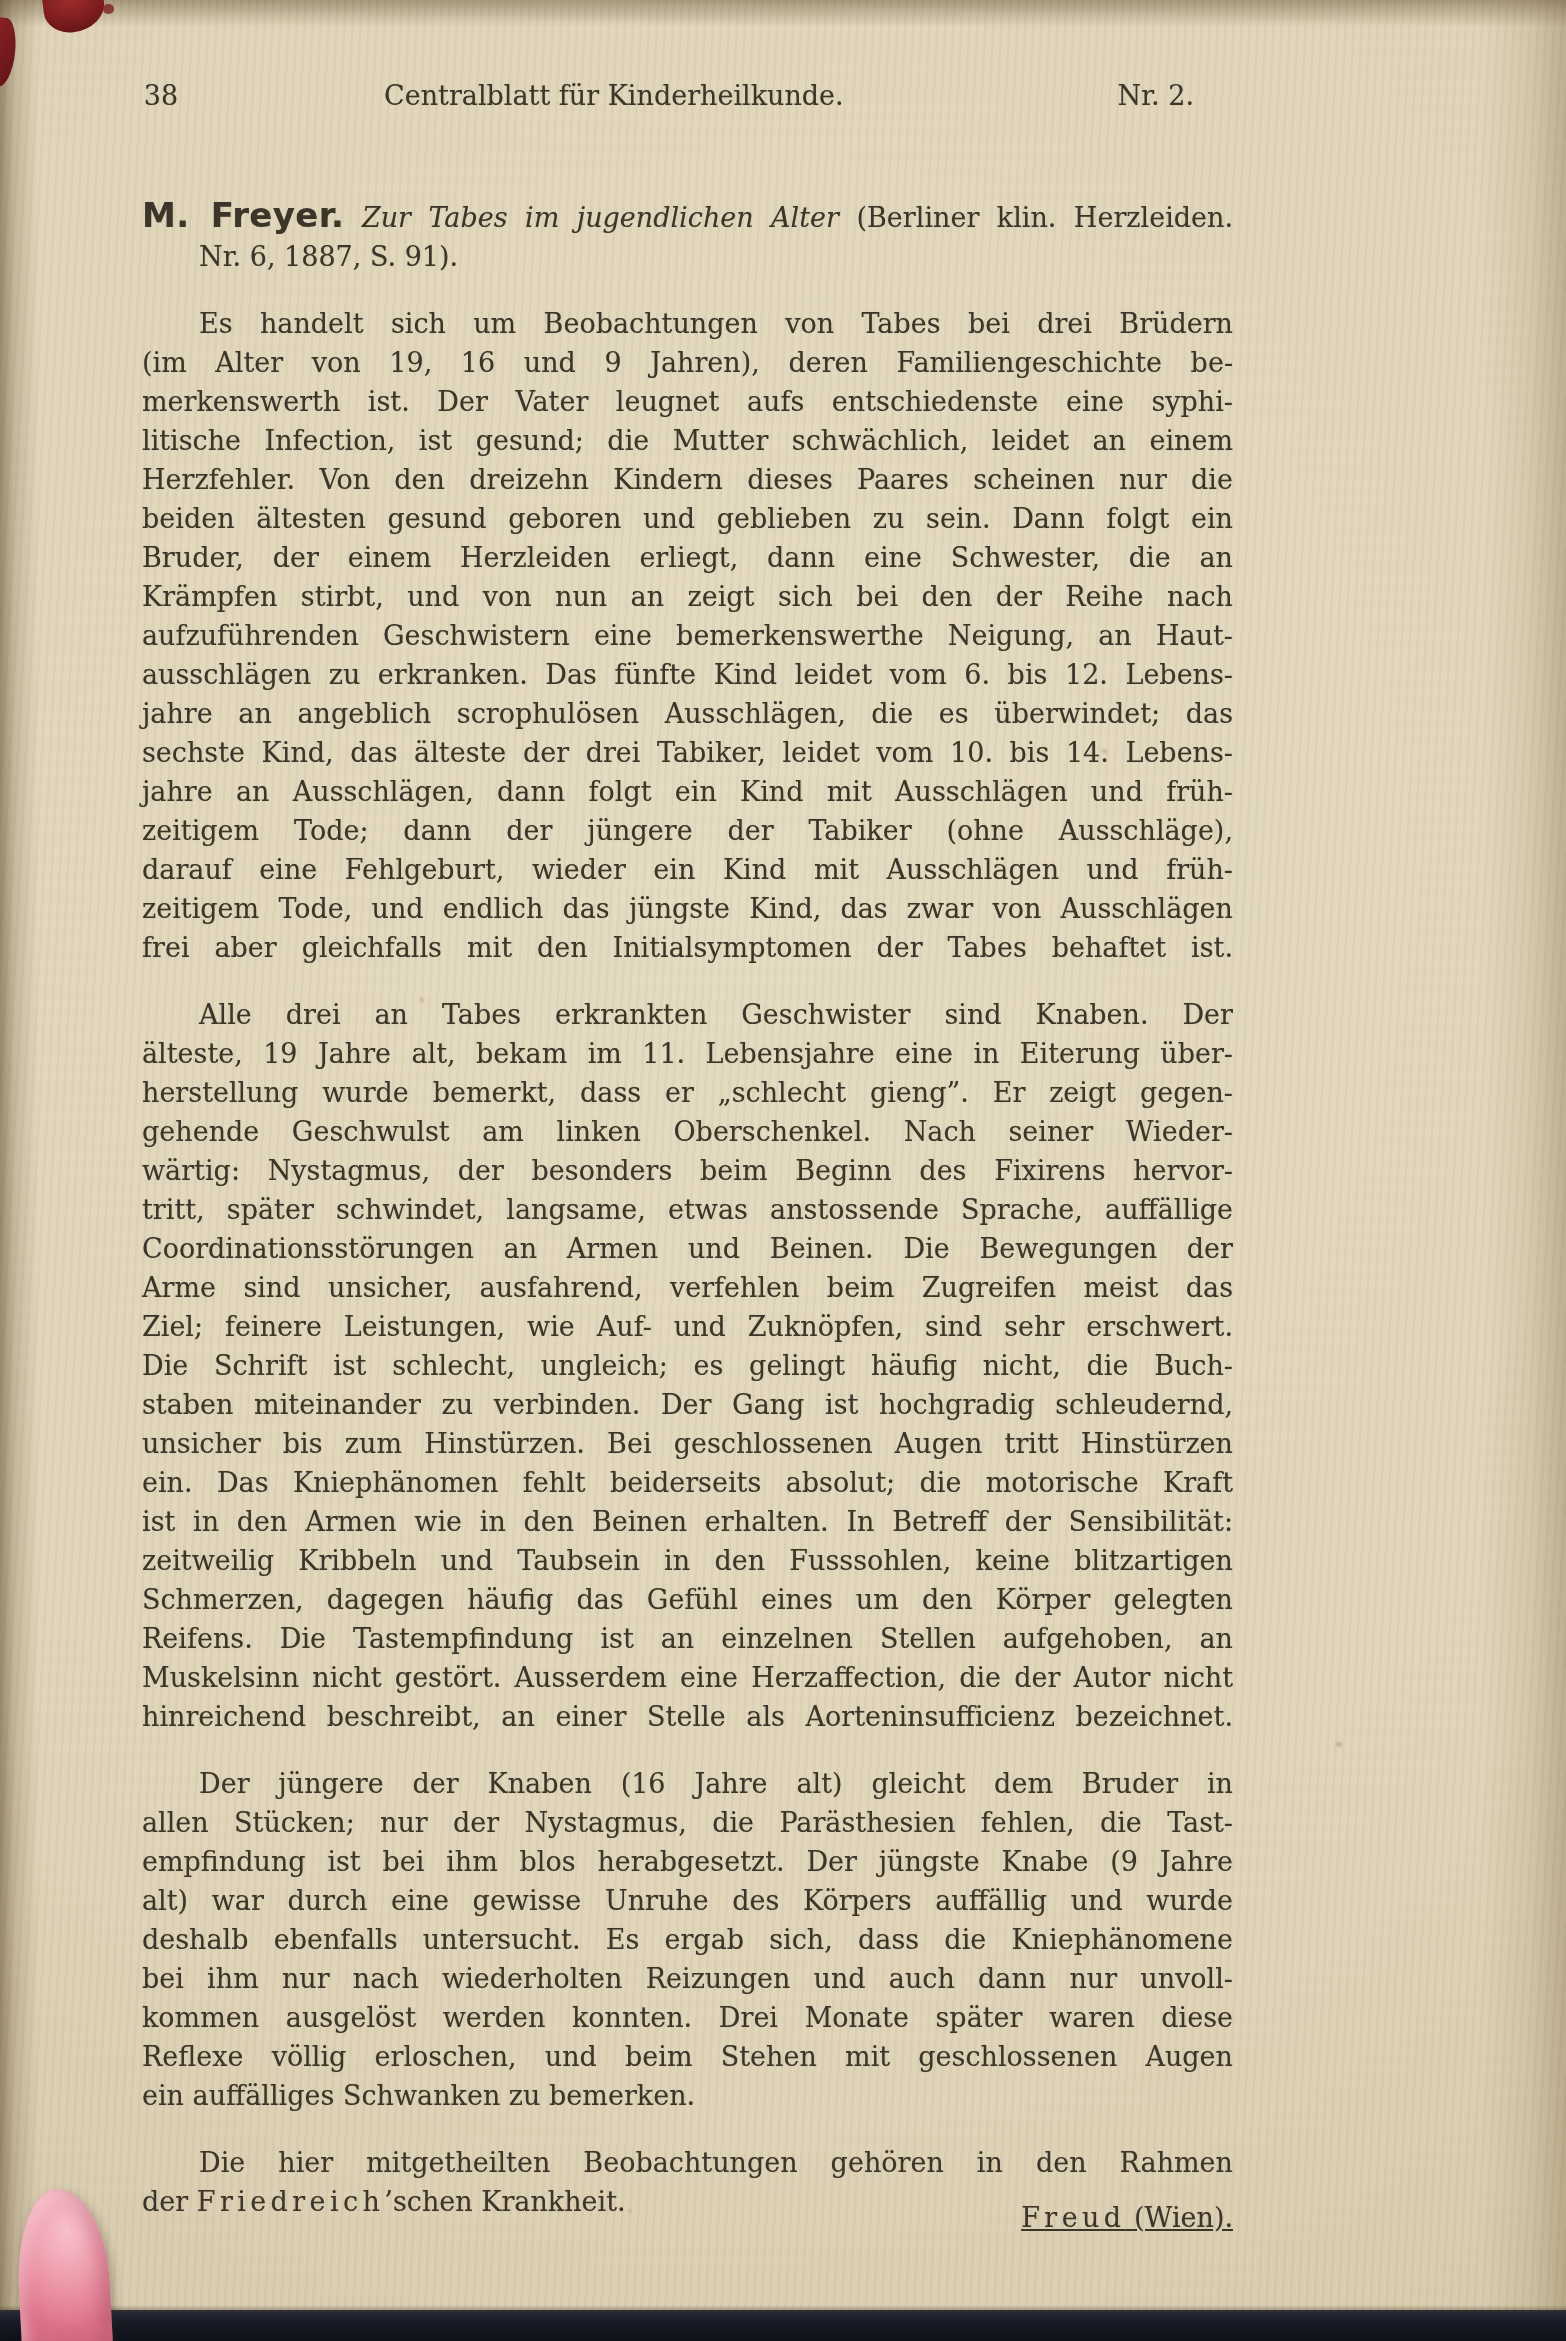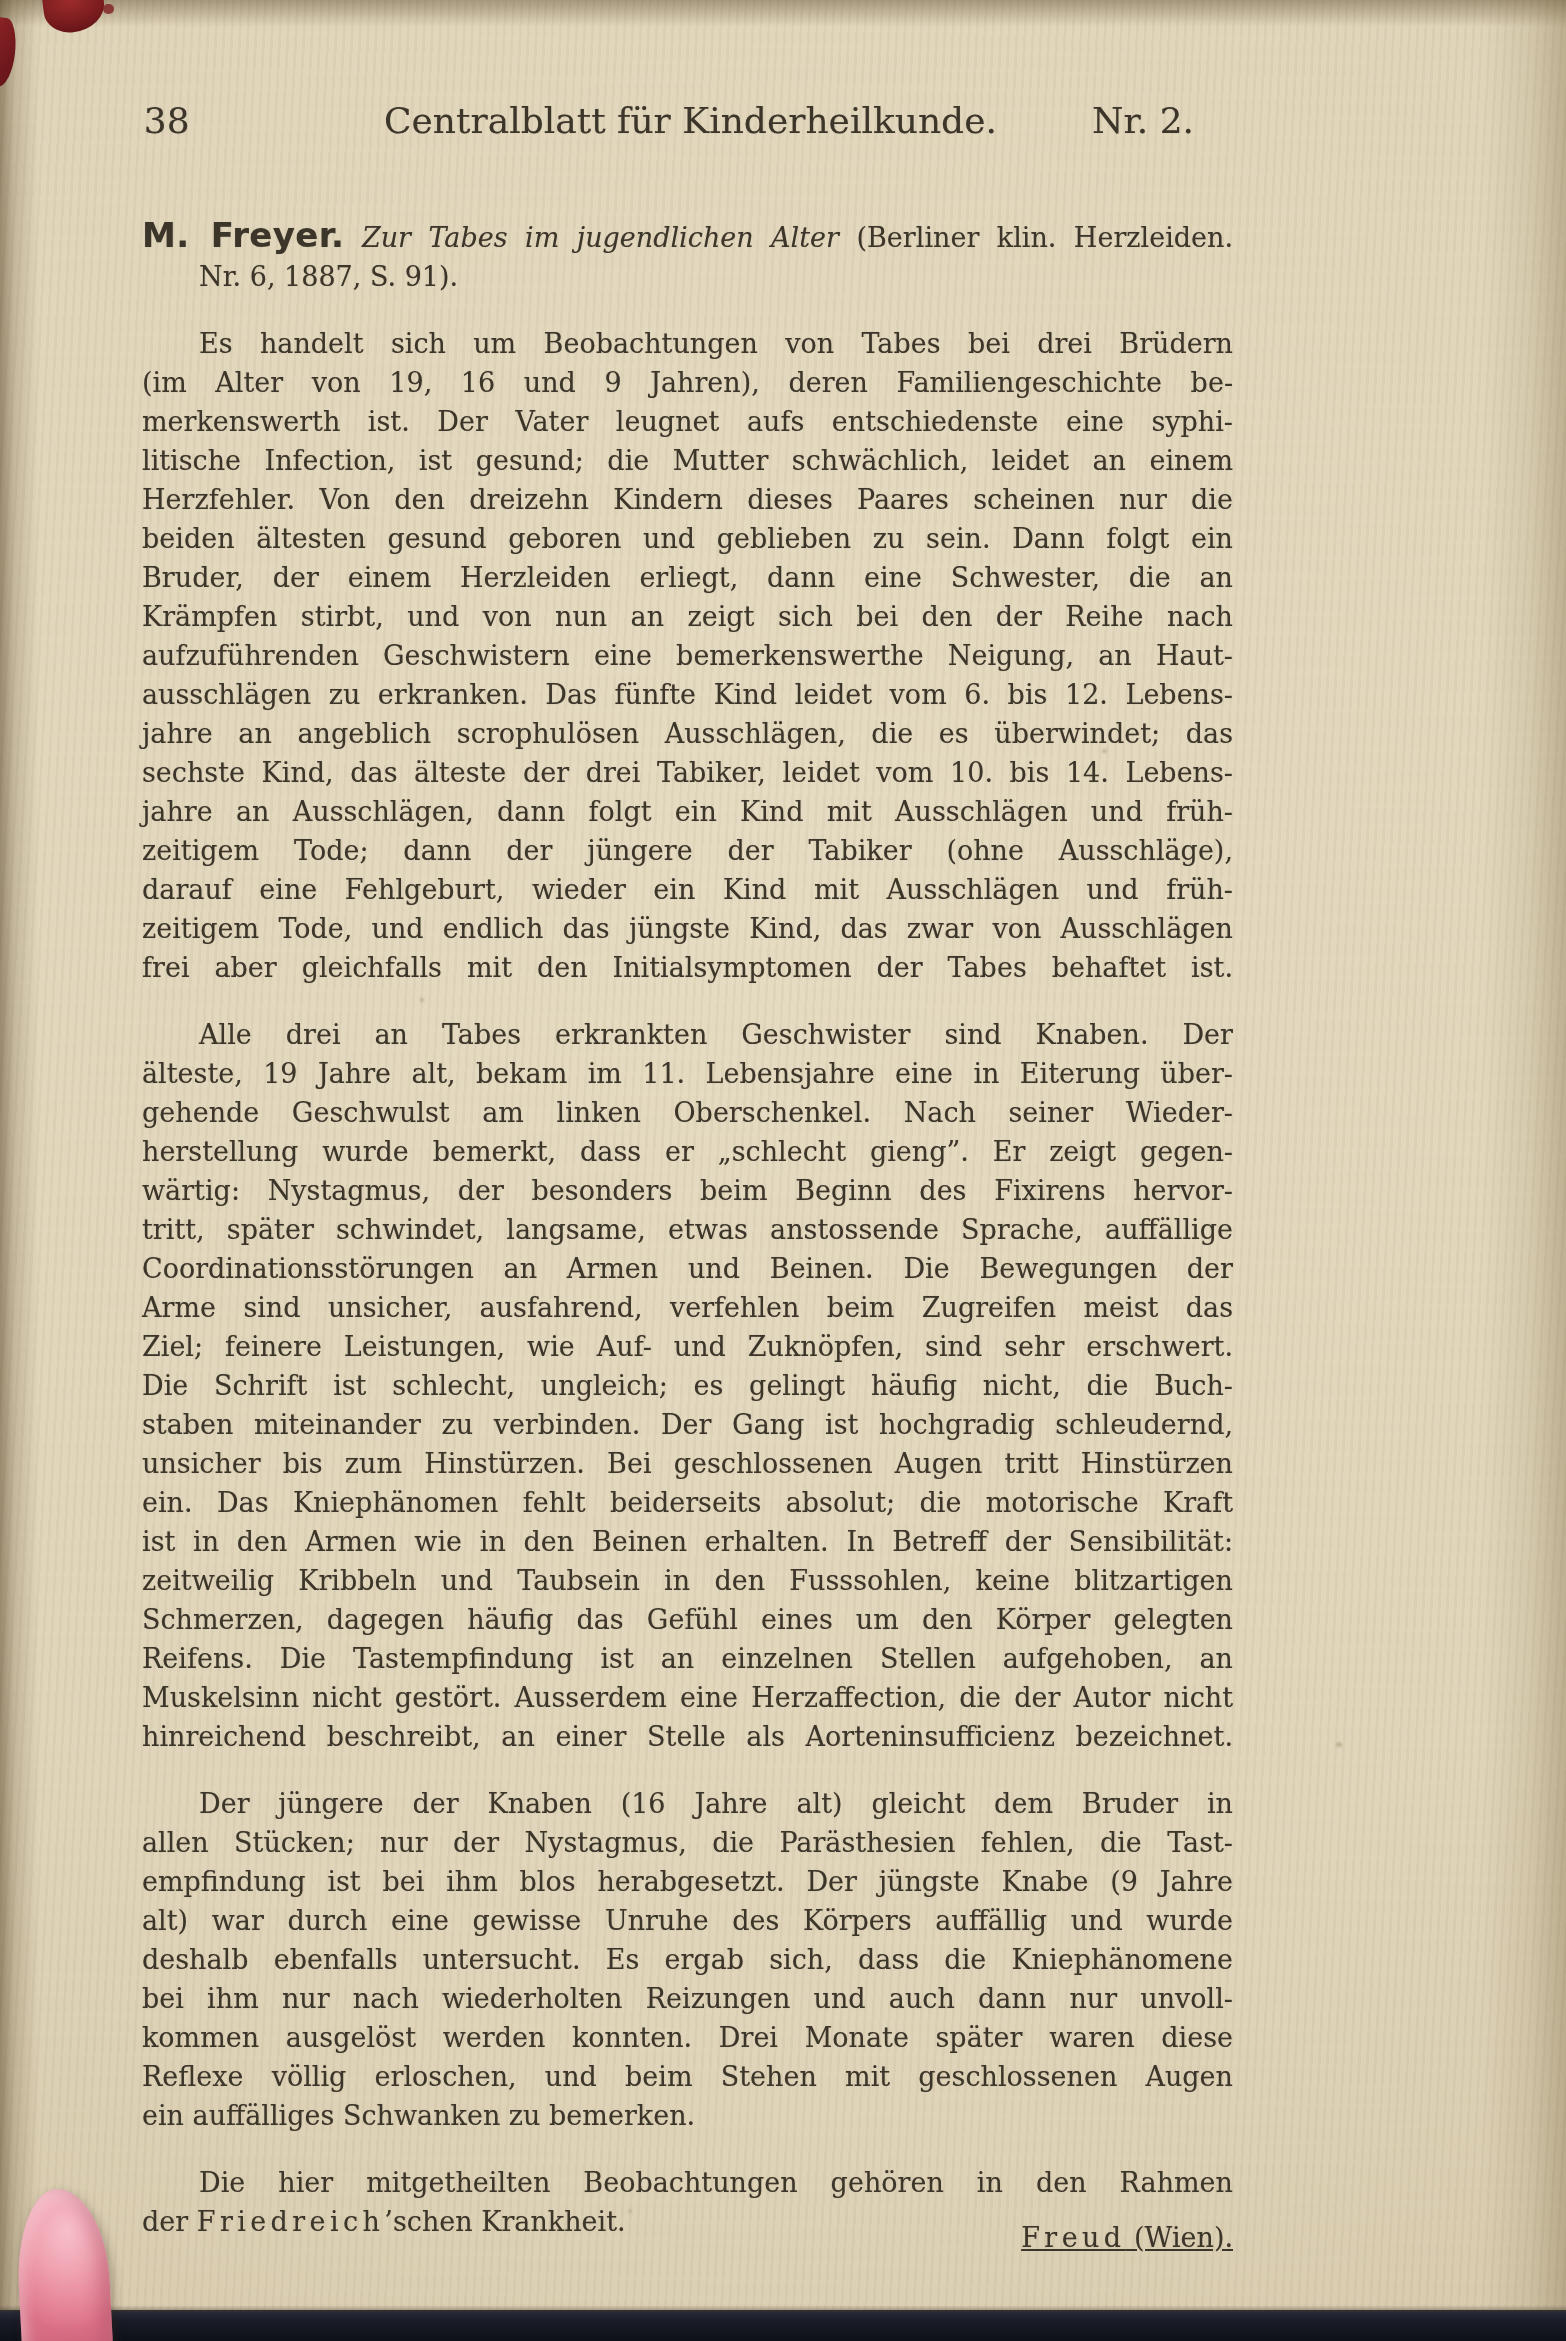--- a/index.html
+++ b/index.html
@@ -46,21 +46,21 @@
   .speck.s1{left:1102px;top:749px;width:5.3px;height:4.4px;}
   .speck.s2{left:420px;top:998px;width:4.4px;height:4.4px;}
   .speck.s3{left:1336px;top:1742px;width:6.2px;height:5.3px;}
   .speck.s4{left:628px;top:2209px;width:4.4px;height:3.6px;opacity:.7;}
 
   .content{position:absolute;left:142px;top:0;width:1091px;z-index:5;
     color:#3c352a;
     font-family:"DejaVu Serif","Liberation Serif",serif;
     text-shadow:0 0 0.9px rgba(70,58,40,.35);}
 
-  .running-head{position:relative;margin-top:100px;height:39px;font-size:36px;}
+  .running-head{position:relative;margin-top:80px;height:39px;font-size:27px;}
   .running-head .pageno{position:absolute;left:1.8px;top:0;}
   .running-head .jtitle{position:absolute;left:242px;top:0;}
   .running-head .issue{position:absolute;right:39px;top:0;}
 
   .article{margin-top:77px;font-size:27px;line-height:39px;}
 
   .line{text-align:justify;text-align-last:justify;white-space:normal;}
   .line.first{text-indent:57px;margin-top:28px;}
   .line.unjust{text-align-last:left;}
   .line.hang-indent{padding-left:57px;text-align-last:left;}
@@ -115,22 +115,22 @@
         <div class="line">ausschlägen zu erkranken. Das fünfte Kind leidet vom 6. bis 12. Lebens-</div>
         <div class="line">jahre an angeblich scrophulösen Ausschlägen, die es überwindet; das</div>
         <div class="line">sechste Kind, das älteste der drei Tabiker, leidet vom 10. bis 14. Lebens-</div>
         <div class="line">jahre an Ausschlägen, dann folgt ein Kind mit Ausschlägen und früh-</div>
         <div class="line">zeitigem Tode; dann der jüngere der Tabiker (ohne Ausschläge),</div>
         <div class="line">darauf eine Fehlgeburt, wieder ein Kind mit Ausschlägen und früh-</div>
         <div class="line">zeitigem Tode, und endlich das jüngste Kind, das zwar von Ausschlägen</div>
         <div class="line">frei aber gleichfalls mit den Initialsymptomen der Tabes behaftet ist.</div>
         <div class="line first">Alle drei an Tabes erkrankten Geschwister sind Knaben. Der</div>
         <div class="line">älteste, 19 Jahre alt, bekam im 11. Lebensjahre eine in Eiterung über-</div>
+        <div class="line">herstellung wurde bemerkt, dass er „schlecht gieng”. Er zeigt gegen-</div>
         <div class="line">gehende Geschwulst am linken Oberschenkel. Nach seiner Wieder-</div>
-        <div class="line">herstellung wurde bemerkt, dass er „schlecht gieng”. Er zeigt gegen-</div>
         <div class="line">wärtig: Nystagmus, der besonders beim Beginn des Fixirens hervor-</div>
         <div class="line">tritt, später schwindet, langsame, etwas anstossende Sprache, auffällige</div>
         <div class="line">Coordinationsstörungen an Armen und Beinen. Die Bewegungen der</div>
         <div class="line">Arme sind unsicher, ausfahrend, verfehlen beim Zugreifen meist das</div>
         <div class="line">Ziel; feinere Leistungen, wie Auf- und Zuknöpfen, sind sehr erschwert.</div>
         <div class="line">Die Schrift ist schlecht, ungleich; es gelingt häufig nicht, die Buch-</div>
         <div class="line">staben miteinander zu verbinden. Der Gang ist hochgradig schleudernd,</div>
         <div class="line">unsicher bis zum Hinstürzen. Bei geschlossenen Augen tritt Hinstürzen</div>
         <div class="line">ein. Das Kniephänomen fehlt beiderseits absolut; die motorische Kraft</div>
         <div class="line">ist in den Armen wie in den Beinen erhalten. In Betreff der Sensibilität:</div>

